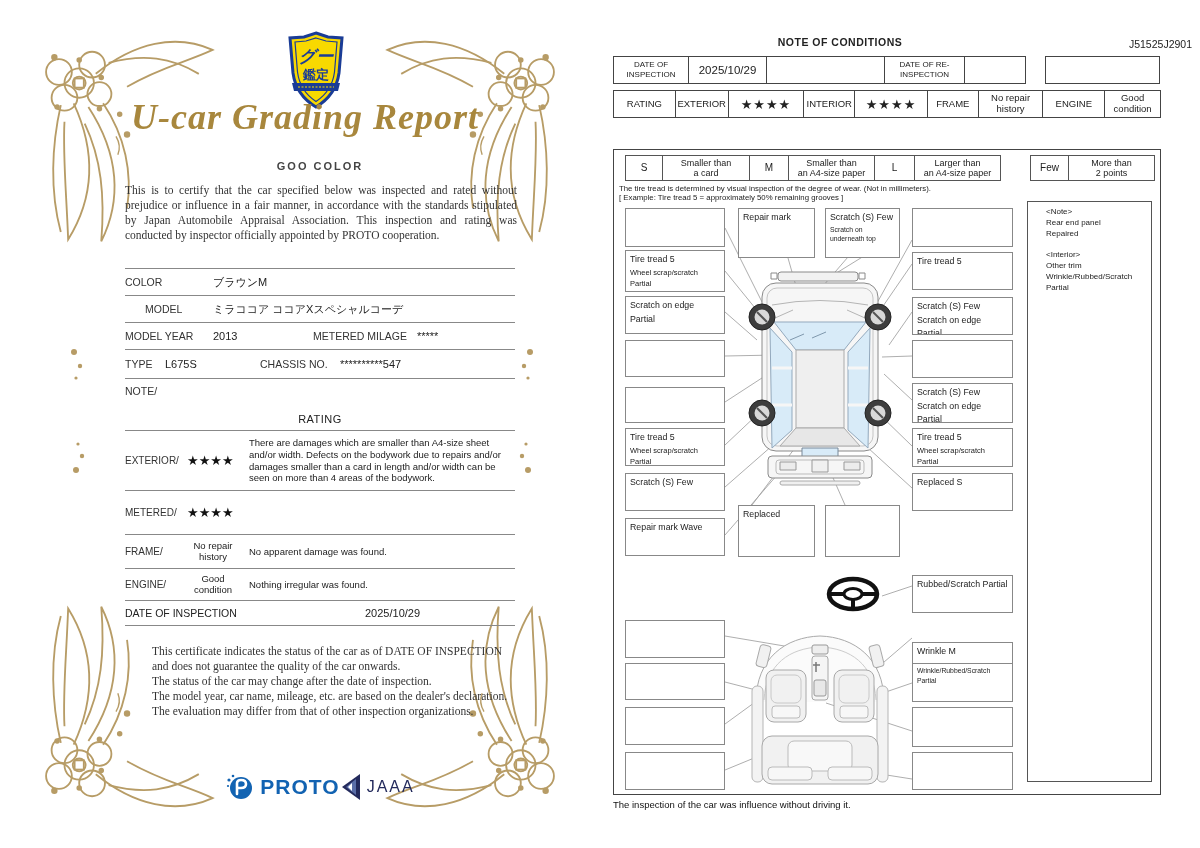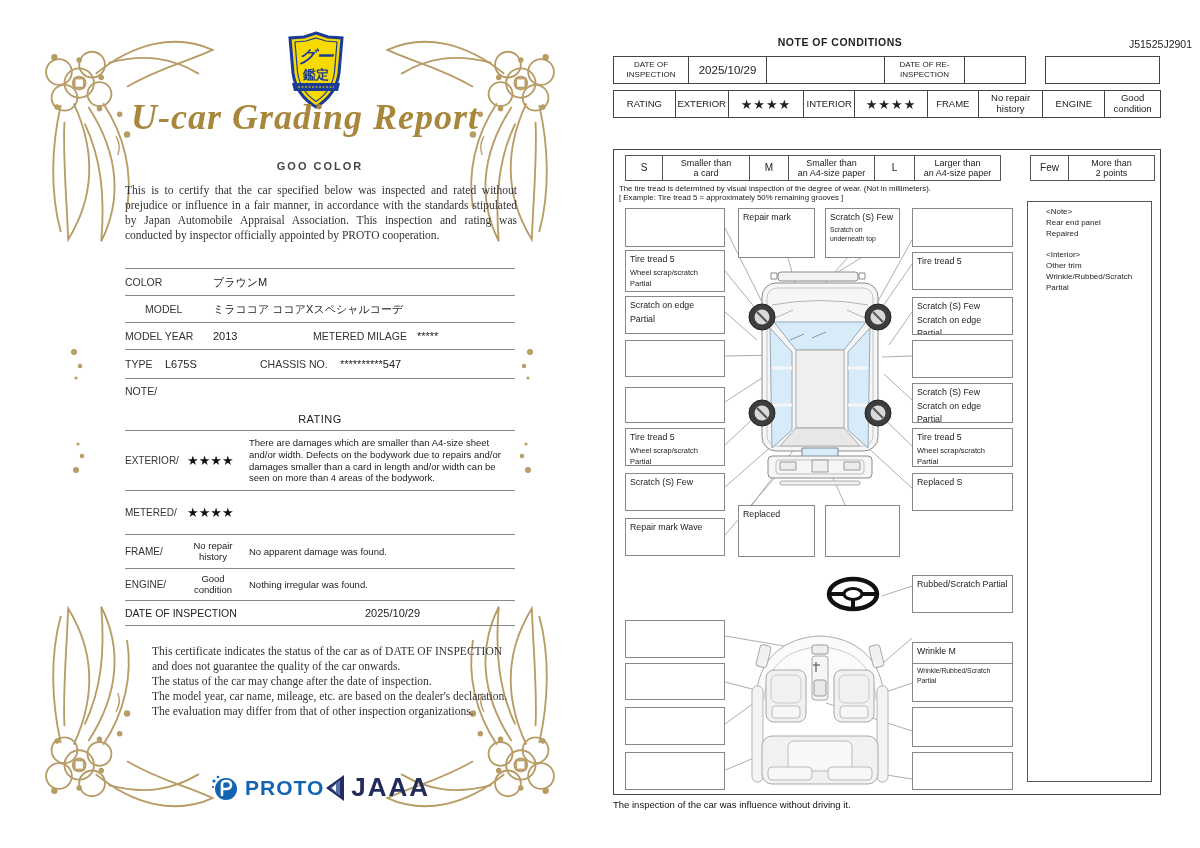--- a/index.html
+++ b/index.html
@@ -33,21 +33,21 @@
   .rs{width:52px;flex:none;font-size:13px;color:#111;letter-spacing:0}
   .rg{width:52px;flex:none;font-size:9.5px;line-height:1.15;text-align:center;color:#222}
   .rt{flex:1;font-size:9.5px;line-height:1.25;color:#222;padding-left:10px}
   .r-date{display:flex;align-items:center;border-top:1px solid #888;border-bottom:1px solid #888;height:24px;font-size:10.5px}
   .r-date .dl{width:150px}
   .r-date .dv{margin-left:90px;font-size:11px}
   .disclaimer{position:absolute;left:152px;top:644px;width:360px;margin:0;font-family:"Liberation Serif",serif;font-size:11.5px;line-height:1.3;color:#333;white-space:pre-line}
   .logos{position:absolute;left:125px;top:772px;width:390px;display:flex;justify-content:center;align-items:center;}
   .logo-item{display:flex;align-items:center;gap:5px}
   .proto-text{font-size:21px;font-weight:bold;color:#1263b2;letter-spacing:1px}
-  .jaaa-text{font-size:26px;font-weight:bold;color:#232a5c;letter-spacing:2px}
+  .jaaa-text{font-size:16px;font-weight:normal;color:#232a5c;letter-spacing:2px}
 
   
   .rp-title{position:absolute;left:130px;top:36px;width:220px;text-align:center;font-size:10.5px;font-weight:bold;letter-spacing:.5px}
   .rp-docno{position:absolute;right:8px;top:38px;font-size:10.5px}
   .t1{position:absolute;left:13px;top:56px;display:flex;border:1px solid #444;height:28px;box-sizing:border-box}
   .t1 .cell{border-right:1px solid #444;display:flex;align-items:center;justify-content:center;text-align:center;box-sizing:border-box}
   .t1 .cell:last-child{border-right:none}
   .t2{position:absolute;left:13px;top:90px;display:flex;border:1px solid #444;height:28px;width:548px;box-sizing:border-box}
   .t2 .cell{border-right:1px solid #444;display:flex;align-items:center;justify-content:center;text-align:center;box-sizing:border-box}
   .t2 .cell:last-child{border-right:none}

